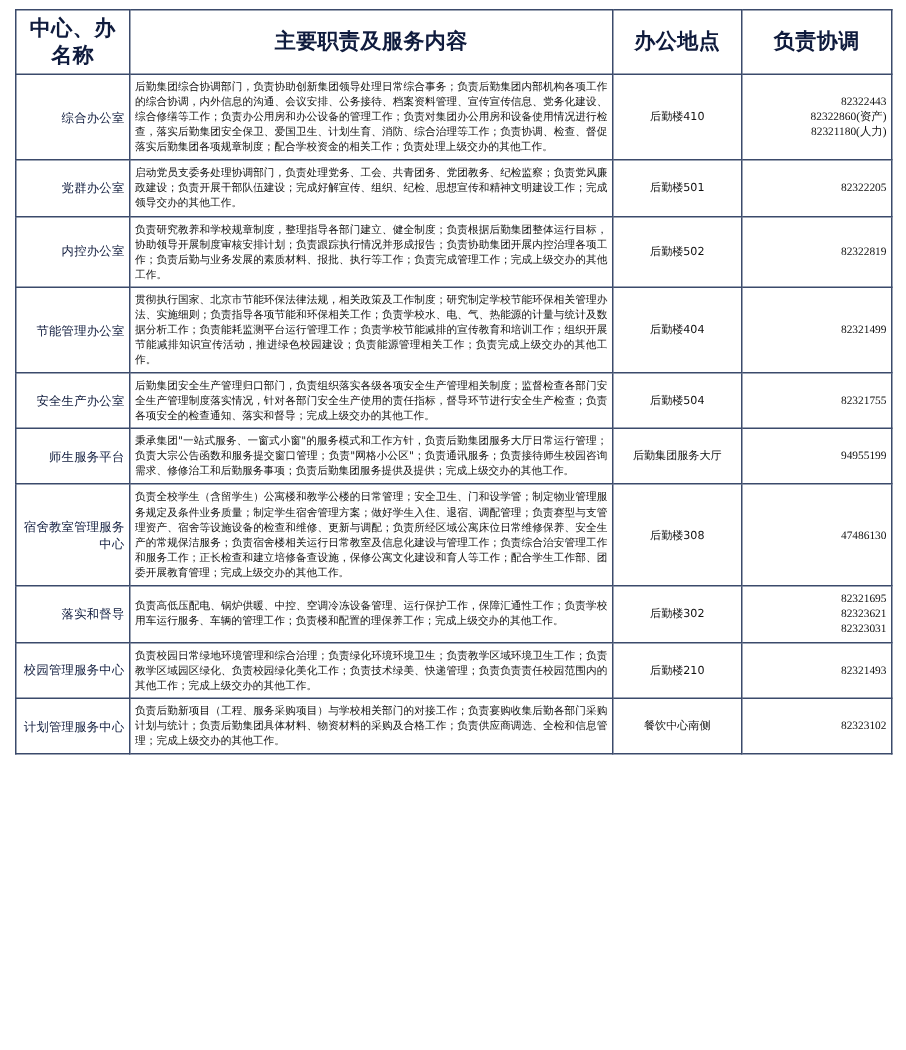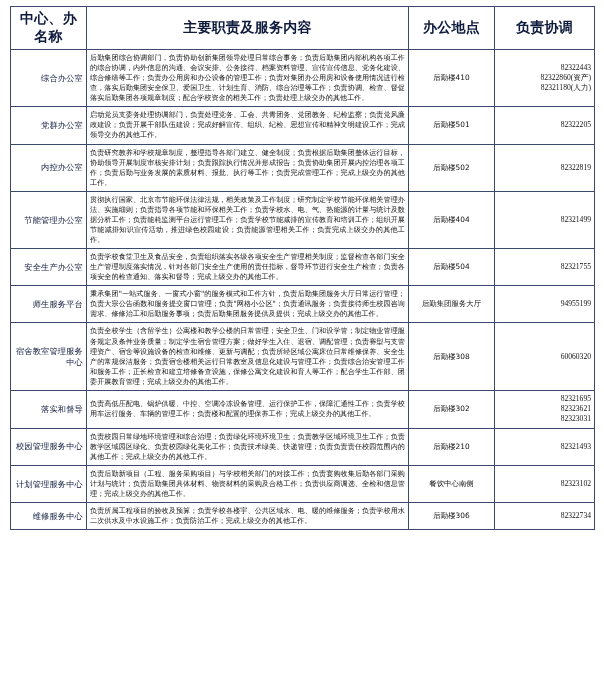--- a/index.html
+++ b/index.html
@@ -124,40 +124,40 @@
       <tr>
         <td class="name-cell">节能管理办公室</td>
         <td class="duty-cell">贯彻执行国家、北京市节能环保法律法规，相关政策及工作制度；研究制定学校节能环保相关管理办法、实施细则；负责指导各项节能和环保相关工作；负责学校水、电、气、热能源的计量与统计及数据分析工作；负责能耗监测平台运行管理工作；负责学校节能减排的宣传教育和培训工作；组织开展节能减排知识宣传活动，推进绿色校园建设；负责能源管理相关工作；负责完成上级交办的其他工作。</td>
         <td class="place-cell">后勤楼404</td>
         <td class="phone-cell">
           <span class="phone-line">82321499</span>
         </td>
       </tr>
       <tr>
         <td class="name-cell">安全生产办公室</td>
-        <td class="duty-cell">负责学校食堂卫生及食品安全，负责组织落实各级各项安全生产管理相关制度；监督检查各部门安全生产管理制度落实情况，针对各部门安全生产使用的责任指标，督导环节进行安全生产检查；负责各项安全的检查通知、落实和督导；完成上级交办的其他工作。</td>
+        <td class="duty-cell">后勤集团安全生产管理归口部门，负责组织落实各级各项安全生产管理相关制度；监督检查各部门安全生产管理制度落实情况，针对各部门安全生产使用的责任指标，督导环节进行安全生产检查；负责各项安全的检查通知、落实和督导；完成上级交办的其他工作。</td>
         <td class="place-cell">后勤楼504</td>
         <td class="phone-cell">
           <span class="phone-line">82321755</span>
         </td>
       </tr>
       <tr>
         <td class="name-cell">师生服务平台</td>
         <td class="duty-cell">秉承集团"一站式服务、一窗式小窗"的服务模式和工作方针，负责后勤集团服务大厅日常运行管理；负责大宗公告函数和服务提交窗口管理；负责"网格小公区"；负责通讯服务；负责接待师生校园咨询需求、修修治工和后勤服务事项；负责后勤集团服务提供及提供；完成上级交办的其他工作。</td>
         <td class="place-cell">后勤集团服务大厅</td>
         <td class="phone-cell">
           <span class="phone-line">94955199</span>
         </td>
       </tr>
       <tr>
         <td class="name-cell">宿舍教室管理服务中心</td>
         <td class="duty-cell">负责全校学生（含留学生）公寓楼和教学公楼的日常管理；安全卫生、门和设学管；制定物业管理服务规定及条件业务质量；制定学生宿舍管理方案；做好学生入住、退宿、调配管理；负责赛型与支管理资产、宿舍等设施设备的检查和维修、更新与调配；负责所经区域公寓床位日常维修保养、安全生产的常规保洁服务；负责宿舍楼相关运行日常教室及信息化建设与管理工作；负责综合治安管理工作和服务工作；正长检查和建立培修备查设施，保修公寓文化建设和育人等工作；配合学生工作部、团委开展教育管理；完成上级交办的其他工作。</td>
         <td class="place-cell">后勤楼308</td>
         <td class="phone-cell">
-          <span class="phone-line">60060320</span>
+          <span class="phone-line">47486130</span>
         </td>
       </tr>
       <tr>
         <td class="name-cell">落实和督导</td>
         <td class="duty-cell">负责高低压配电、锅炉供暖、中控、空调冷冻设备管理、运行保护工作，保障汇通性工作；负责学校用车运行服务、车辆的管理工作；负责楼和配置的理保养工作；完成上级交办的其他工作。</td>
         <td class="place-cell">后勤楼302</td>
         <td class="phone-cell">
           <span class="phone-line">82321695</span>
           <span class="phone-line">82323621</span>
           <span class="phone-line">82323031</span>
@@ -172,23 +172,15 @@
         </td>
       </tr>
       <tr>
         <td class="name-cell">计划管理服务中心</td>
         <td class="duty-cell">负责后勤新项目（工程、服务采购项目）与学校相关部门的对接工作；负责宴购收集后勤各部门采购计划与统计；负责后勤集团具体材料、物资材料的采购及合格工作；负责供应商调选、全检和信息管理；完成上级交办的其他工作。</td>
         <td class="place-cell">餐饮中心南侧</td>
         <td class="phone-cell">
           <span class="phone-line">82323102</span>
         </td>
       </tr>
-      <tr>
-        <td class="name-cell">维修服务中心</td>
-        <td class="duty-cell">负责所属工程项目的验收及预算；负责学校各楼宇、公共区域水、电、暖的维修服务；负责学校用水二次供水及中水设施工作；负责防治工作；完成上级交办的其他工作。</td>
-        <td class="place-cell">后勤楼306</td>
-        <td class="phone-cell">
-          <span class="phone-line">82322734</span>
-        </td>
-      </tr>
     </tbody>
   </table>
 </div>
 
 </body></html>

